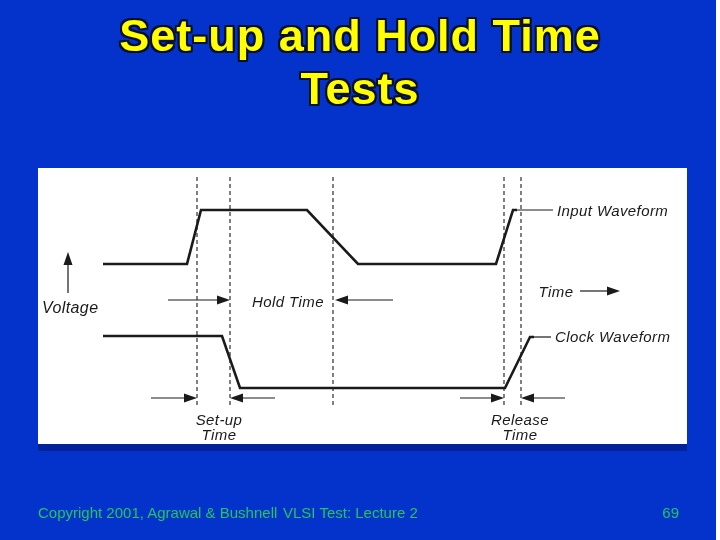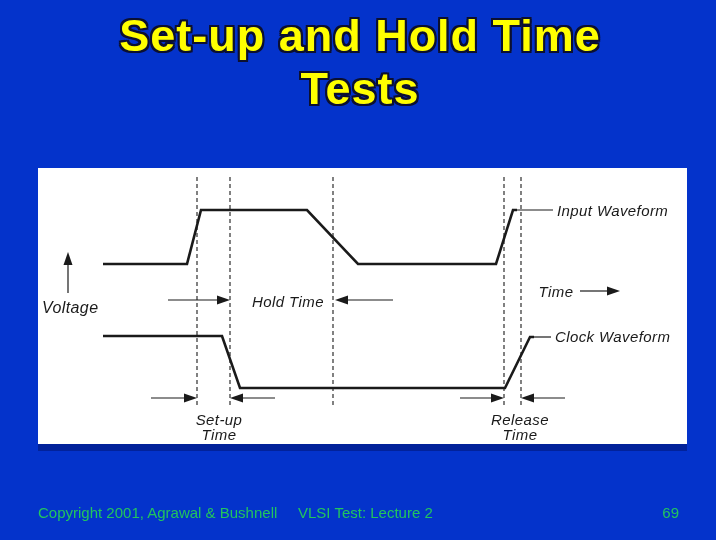--- a/index.html
+++ b/index.html
@@ -39,21 +39,21 @@
     letter-spacing:0.4px;
   }
   .footer-item{
     position:absolute;top:504px;
     font-family:Liberation Sans, sans-serif;
     font-size:15px;
     color:#22c55e;
     white-space:nowrap;
   }
   .footer-copyright{left:38px;}
-  .footer-course{left:298px;text-align:center;}
+  .footer-course{left:283px;text-align:center;}
   .footer-page{right:37px;text-align:right;}
 </style>
 </head>
 <body>
 
 <div class="slide" style="background: rgb(4, 51, 203);">
   <h1 class="title" style="color: rgb(255, 255, 0);">Set-up and Hold Time Tests</h1>
 
   <div class="panel" style="background: rgb(255, 255, 255);">
     <svg id="diagram-svg" xmlns="http://www.w3.org/2000/svg" viewBox="0 0 649 276">

